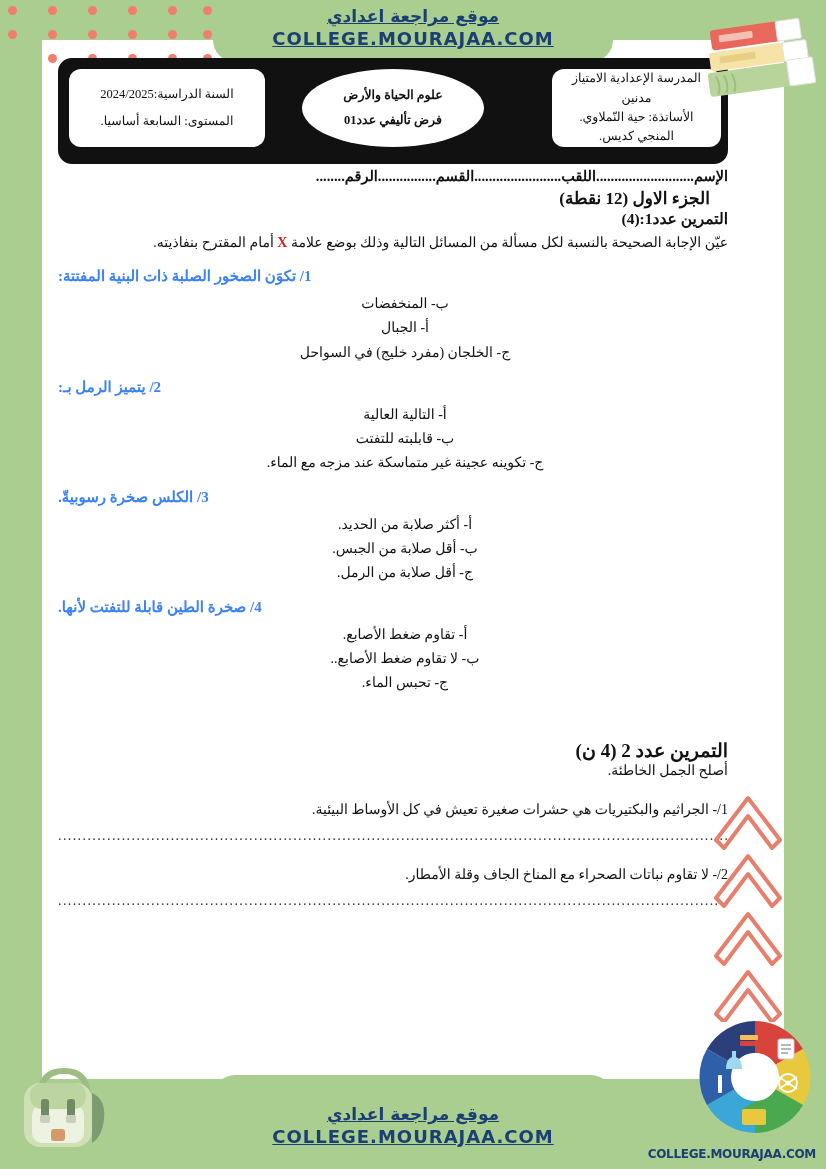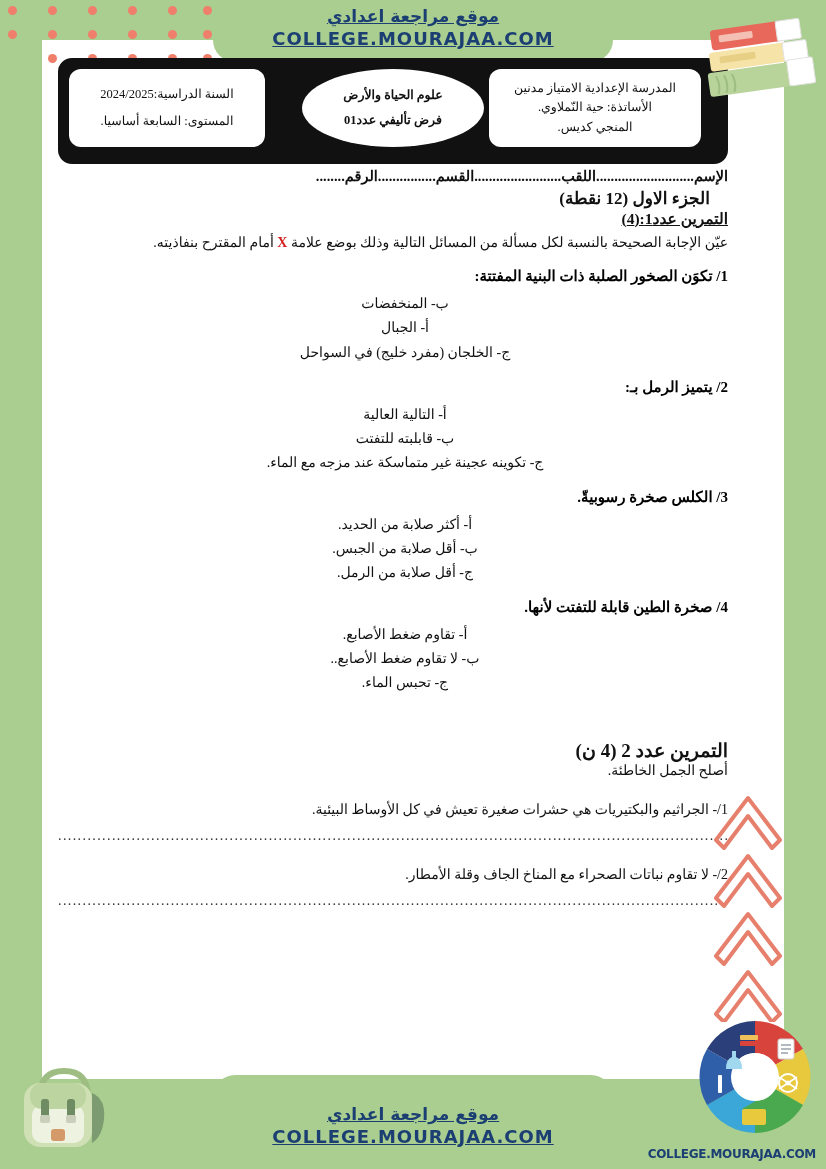--- a/index.html
+++ b/index.html
@@ -89,21 +89,21 @@
     border:7px solid #111;
     border-radius:14px;
     background:#111;
   }
   .idcell{
     position:absolute;top:4px;height:78px;
     background:#fff;border-radius:12px;
     display:flex;flex-direction:column;justify-content:center;
     padding:0 10px;box-sizing:border-box;
   }
-  .idcell-right{right:20px;width:212px;text-align:center;}
+  .idcell-right{right:0;width:169px;text-align:center;}
   .idcell-left{left:4px;width:196px;text-align:center;}
   .idcell-center{
     left:50%;transform:translateX(-50%);
     width:182px;border-radius:50%/50%;
     text-align:center;
   }
   .idcell div{font-size:12.5px;line-height:1.55;}
   .idcell-center div{font-weight:bold;font-size:12.5px;}
 
   .idline{
@@ -116,33 +116,32 @@
 
   .part-title{
     margin:3px 20px 0 2px;
     font-size:17px;font-weight:bold;
     text-align:right;
   }
   .ex-title{
     margin:1px 2px 0 2px;
     font-size:15.5px;font-weight:bold;
     text-align:right;
-    text-decoration:underline;
     direction:rtl;
   }
   .instruction{
     margin:4px 2px 0 2px;
     font-size:14px;line-height:1.6;text-align:right;
   }
   .instruction .mark{color:#d32121;font-weight:bold;}
 
   .q-head{
     margin:13px 2px 0 2px;
-    font-size:15px;font-weight:bold;color:#000000;
-    text-align:right;
+    font-size:15px;font-weight:bold;color:#3b82f6;
+    text-align:left;
   }
   .opts{margin:7px 2px 0 2px;}
   .opt{
     font-size:14px;line-height:1.72;
     text-align:center;
     padding-left:24px;
   }
 
   .ex2-title{
     margin:44px 2px 0 2px;

